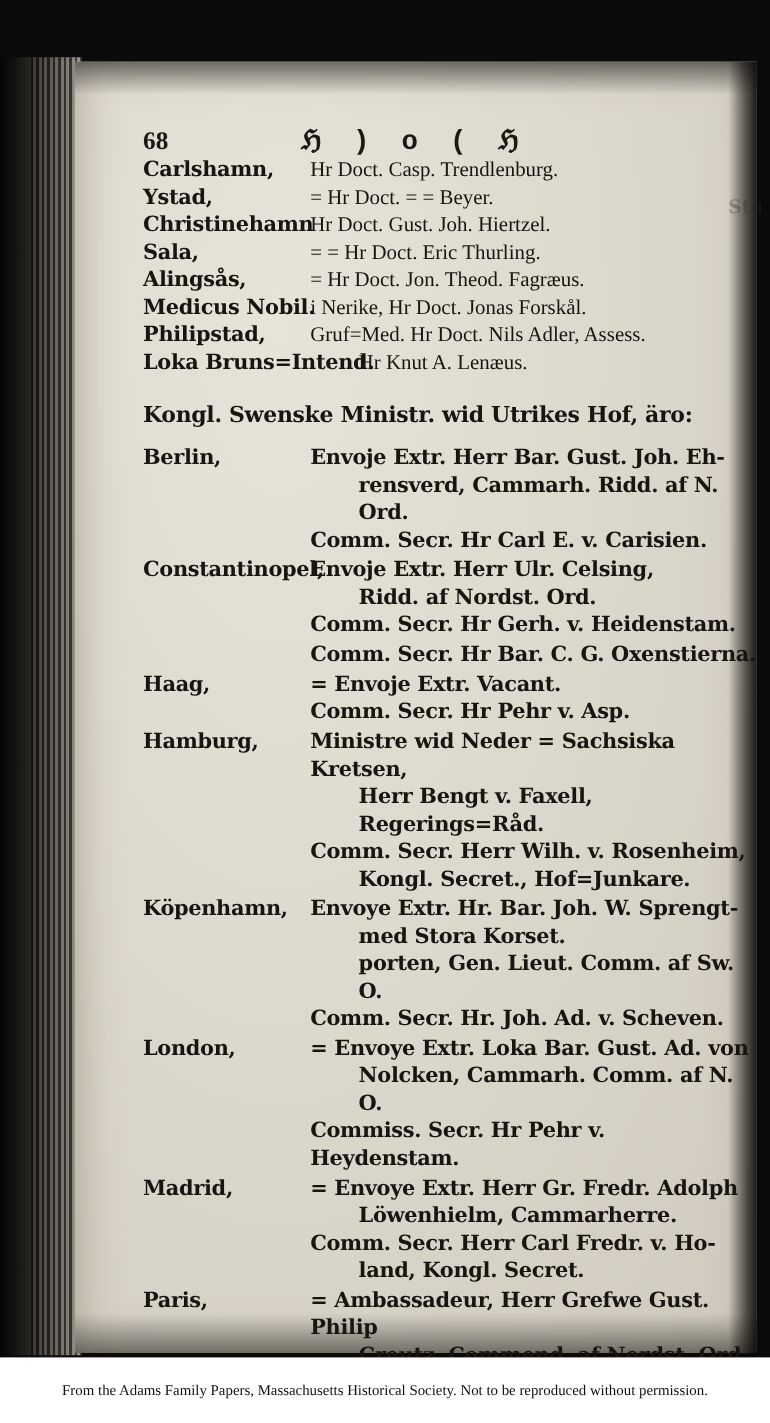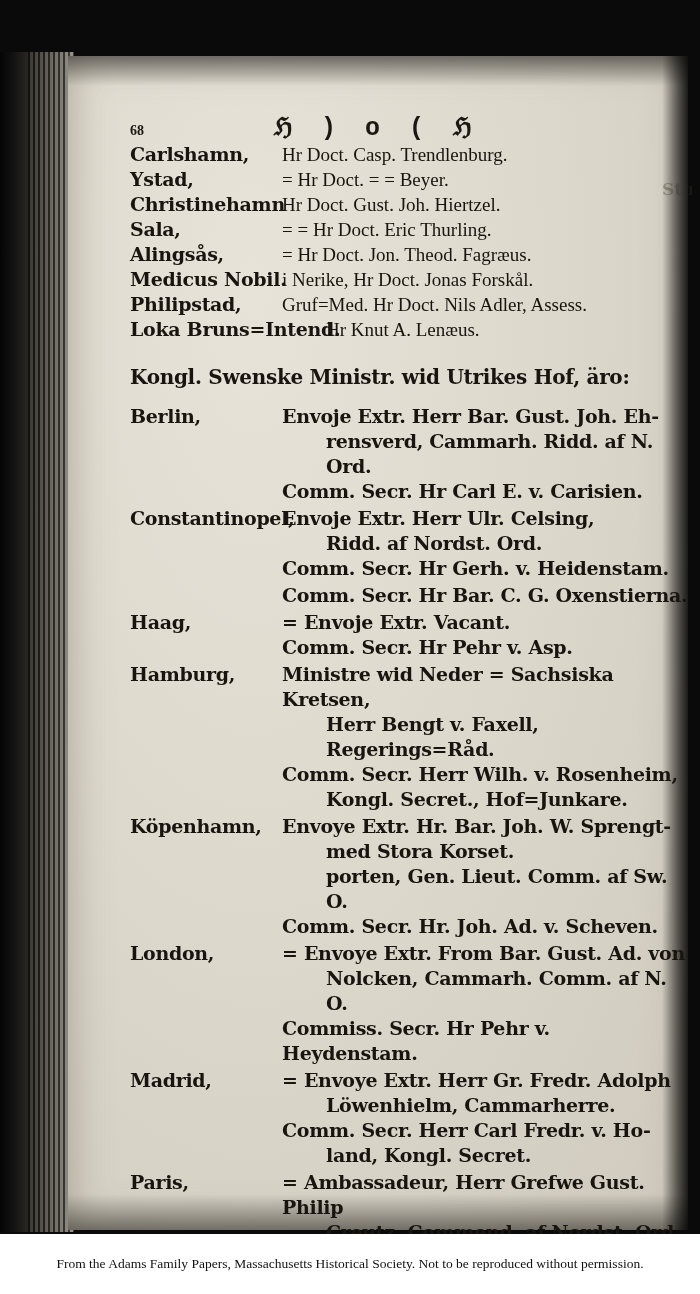--- a/index.html
+++ b/index.html
@@ -77,21 +77,21 @@
 
   
   .header {
     display: flex;
     align-items: baseline;
     height: 34px;
   }
   .folio {
     font-family: "Liberation Serif", serif;
     font-weight: bold;
-    font-size: 14px;
+    font-size: 23px;
     color: #1b1713;
     width: 52px;
   }
   .ornament {
     flex: 1;
     text-align: center;
     font-size: 25px;
     letter-spacing: 7px;
     color: #1b1713;
     font-family: Liberation Mono, monospace;
@@ -287,21 +287,21 @@
             <div class="rest gothic">Envoye Extr. Hr. Bar. Joh. W. Sprengt-</div>
           </div>
           <div class="blockline gothic indent2">med Stora Korset.</div>
           <div class="blockline gothic indent2">porten, Gen. Lieut. Comm. af Sw. O.</div>
           <div class="blockline gothic indent1">Comm. Secr. Hr. Joh. Ad. v. Scheven.</div>
         </div>
 
         <div class="grp">
           <div class="entry">
             <div class="place gothic">London,</div>
-            <div class="rest gothic">= Envoye Extr. From Bar. Gust. Ad. von</div>
+            <div class="rest gothic">= Envoye Extr. Loka Bar. Gust. Ad. von</div>
           </div>
           <div class="blockline gothic indent2">Nolcken, Cammarh. Comm. af N. O.</div>
           <div class="blockline gothic indent1">Commiss. Secr. Hr Pehr v. Heydenstam.</div>
         </div>
 
         <div class="grp">
           <div class="entry">
             <div class="place gothic">Madrid,</div>
             <div class="rest gothic">= Envoye Extr. Herr Gr. Fredr. Adolph</div>
           </div>

